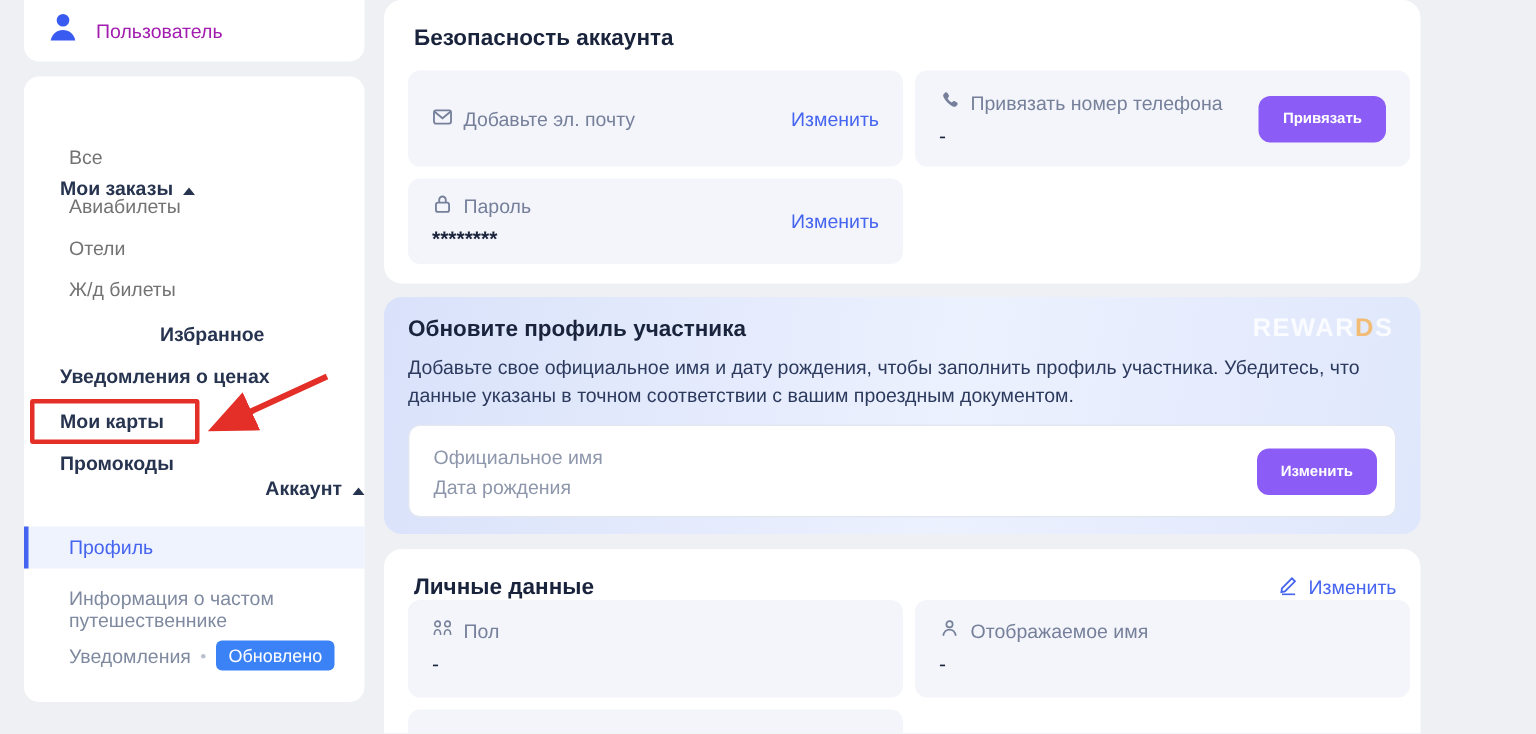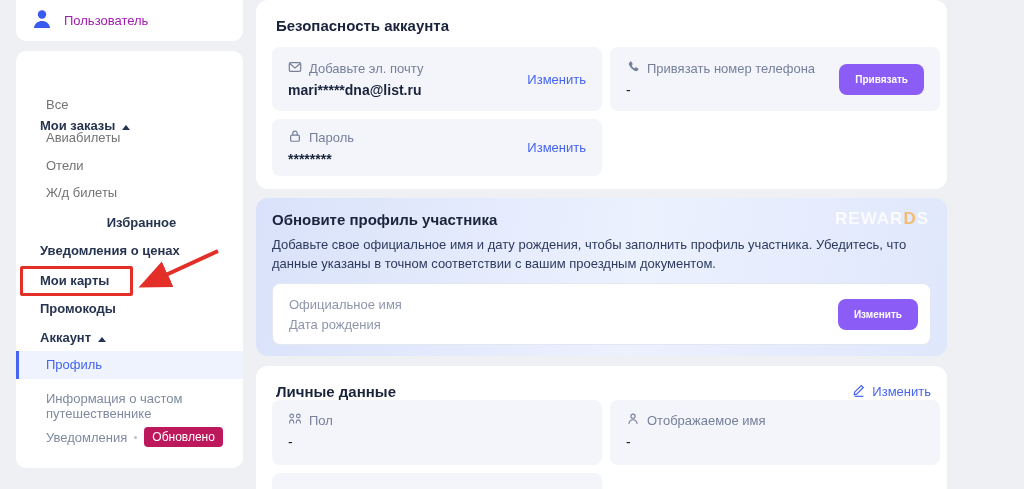--- a/index.html
+++ b/index.html
@@ -22,21 +22,21 @@
   .caret { display:inline-block; width:0; height:0; border-left:4px solid transparent;
     border-right:4px solid transparent; border-bottom:5px solid #273450; margin-left:7px; }
   .nav-active { position:absolute; left:0; right:0; height:28px; line-height:28px;
     background:#eef3fd; border-left:3px solid #4564f0; padding-left:27px;
     color:#4564f0; font-size:13px; cursor:pointer; }
   .nav-multiline { position:absolute; left:0; right:30px; padding-left:30px;
     font-size:13px; line-height:15px; color:#7f8aa0; cursor:pointer; }
   .nav-badge-row { position:absolute; left:0; right:0; height:24px; padding-left:30px;
     display:flex; align-items:center; gap:7px; font-size:13px; color:#7f8aa0; cursor:pointer; }
   .dot-sep { width:3px; height:3px; border-radius:50%; background:#b9c0cd; }
-  .badge { background:#be185d; color:#fff; font-size:12px; padding:3px 8px; border-radius:4px; }
+  .badge { background:#3b82f6; color:#fff; font-size:12px; padding:3px 8px; border-radius:4px; }
 
   
   .annot-box { position:absolute; left:20px; top:266px; width:113px; height:30px;
     border:3px solid #e42f29; border-radius:2px; pointer-events:none; z-index:5; }
   .annot-arrow { position:absolute; left:130px; top:244px; pointer-events:none; z-index:5; }
 
   
   .panel { position:absolute; background:#fff; border-radius:12px; }
   .panel-security { left:256px; top:0; width:691px; height:189px; }
   .panel-rewards  { left:256px; top:198px; width:691px; height:158px;
@@ -95,21 +95,21 @@
   <div class="side-panel">
     <div class="nav-row nav-head" style="top:16px;margin-top:48px;"><span>Мои заказы</span><span class="caret"></span></div>
     <div class="nav-row nav-sub" style="top:43px;">Все</div>
     <div class="nav-row nav-sub" style="top:76px;">Авиабилеты</div>
     <div class="nav-row nav-sub" style="top:104px;">Отели</div>
     <div class="nav-row nav-sub" style="top:131px;">Ж/д билеты</div>
     <div class="nav-row nav-head" style="top:161px;text-align:center;">Избранное</div>
     <div class="nav-row nav-head" style="top:189px;">Уведомления о ценах</div>
     <div class="nav-row nav-head" style="top:219px;">Мои карты</div>
     <div class="nav-row nav-head" style="top:247px;">Промокоды</div>
-    <div class="nav-row nav-head" style="top:276px;"><span>Аккаунт</span><span class="caret"></span></div>
+    <div class="nav-row nav-head" style="top:264px;text-align:right;"><span>Аккаунт</span><span class="caret"></span></div>
     <div class="nav-active" style="top:300px;">Профиль</div>
     <div class="nav-multiline" style="top:340px;">Информация о частом путешественнике</div>
     <div class="nav-badge-row" style="top:374px;">
       <span>Уведомления</span>
       <span class="dot-sep"></span>
       <span class="badge">Обновлено</span>
     </div>
   </div>
 
   <div class="annot-box"></div>
@@ -129,21 +129,20 @@
       <div>
         <div class="card-label">
           <span>
             <svg width="14" height="14" viewBox="0 0 16 16" fill="none" stroke="#76809b" stroke-width="1.4">
               <rect x="1.5" y="3" width="13" height="10" rx="1.5"></rect>
               <path d="M2 4l6 5 6-5"></path>
             </svg>
           </span>
           <span>Добавьте эл. почту</span>
         </div>
-        <div class="card-value bold">mari*****dna@list.ru</div>
       </div>
       <span class="link">Изменить</span>
     </div>
 
     <div class="info-card card-phone">
       <div>
         <div class="card-label">
           <span>
             <svg width="14" height="14" viewBox="0 0 16 16">
               <path d="M4.6 2.1c.5-.5 1.4-.4 1.8.2l1 1.6c.3.5.3 1.2-.2 1.6l-.7.7c.6 1.3 2 2.7 3.3 3.3l.7-.7c.4-.5 1.1-.5 1.6-.2l1.6 1c.6.4.7 1.3.2 1.8l-.9.9c-.5.5-1.3.7-2 .4C8.1 11.6 4.4 7.9 3.3 5c-.3-.7-.1-1.5.4-2z" fill="#76809b"></path>

